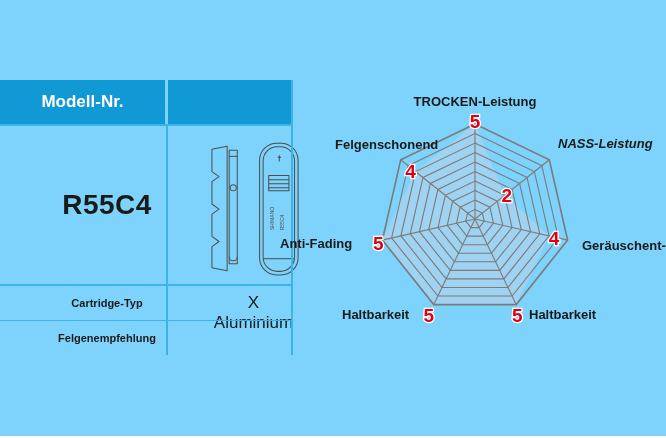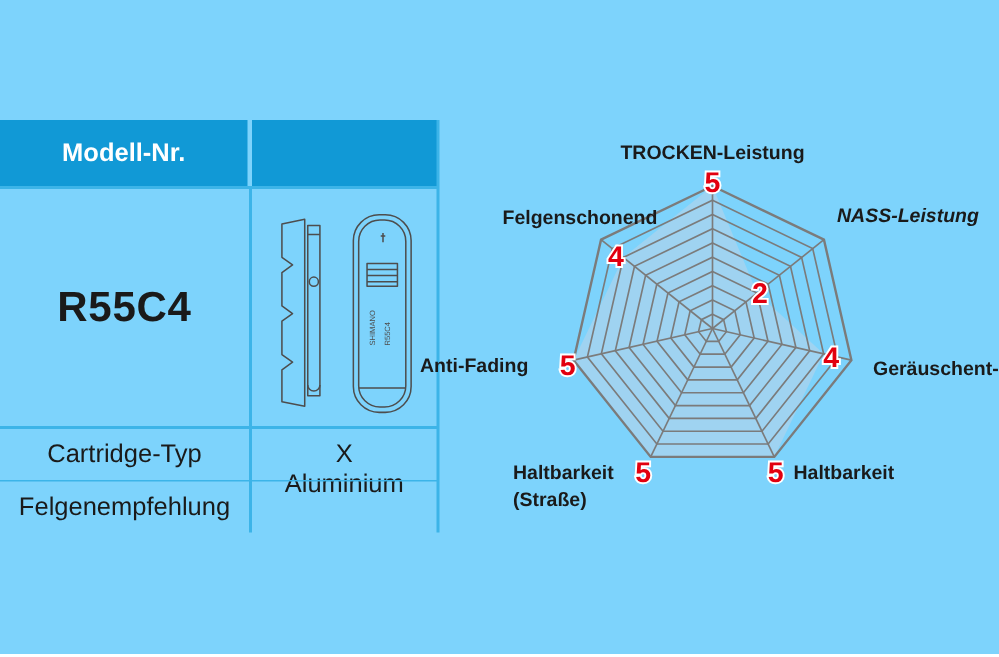--- a/index.html
+++ b/index.html
@@ -6,24 +6,24 @@
   .canvas{
     position:relative;width:666px;height:436px;background:#7dd3fc;overflow:hidden;
     font-family:"Liberation Sans",sans-serif;color:var(--text-dark,#1a1a1a);
   }
   
   .th{position:absolute;top:80px;height:44px;background:var(--header-blue,#1199d6);
       display:flex;align-items:center;justify-content:center;}
   .th-left{left:0;width:165px;}
   .th-right{left:168px;width:124px;}
   .th span{color:#ffffff;font-weight:bold;font-size:17px;}
-  .cell{position:absolute;display:flex;align-items:center;justify-content:center;text-align:center;}
+  .cell{position:absolute;display:flex;align-items:center;justify-content:center;text-align:center;margin-left:24px;}
   .model-cell{left:0;top:125px;width:166px;height:159px;font-weight:bold;font-size:28px;letter-spacing:.5px;}
   .illus-cell{left:167px;top:125px;width:125px;height:159px;}
-  .row-label{font-weight:normal;font-size:17px;}
+  .row-label{font-weight:bold;font-size:11px;}
   .row-value{font-size:17px;}
   .rl-1{left:0;top:286px;width:166px;height:33px;}
   .rv-1{left:167px;top:286px;width:125px;height:33px;}
   .rl-2{left:0;top:321px;width:166px;height:33px;}
   .rv-2{left:167px;top:306px;width:125px;height:33px;}
   .hline{position:absolute;left:0;width:292px;height:1.5px;background:var(--table-border,#3cb4e8);}
   .hl-1{top:124px;}.hl-2{top:284px;}.hl-3{top:319.5px;}
   .vline{position:absolute;width:1.5px;background:var(--table-border,#3cb4e8);}
   .vl-mid{left:166px;top:125px;height:230px;}
   .vl-right{left:291px;top:80px;height:275px;}
@@ -132,21 +132,20 @@
     <span>NASS-Leistung</span>
   </div>
   <div class="axlbl axlbl-2">
     <span>Geräuschent-</span>
   </div>
   <div class="axlbl axlbl-3">
     <span>Haltbarkeit</span>
   </div>
   <div class="axlbl axlbl-4">
     <span>Haltbarkeit</span>
-    <span>(Straße)</span>
   </div>
   <div class="axlbl axlbl-5">
     <span>Anti-Fading</span>
   </div>
   <div class="axlbl axlbl-6">
     <span>Felgenschonend</span>
   </div>
 
 </div>
 

